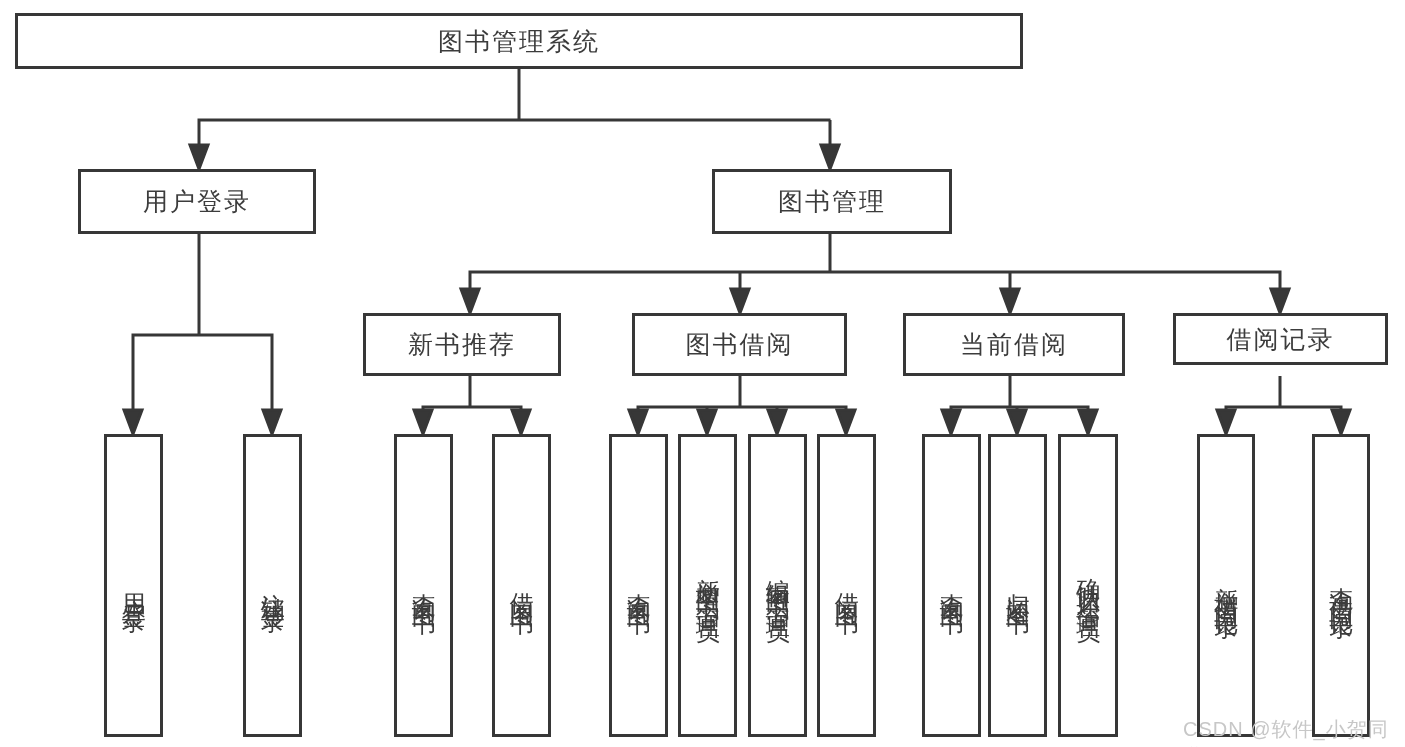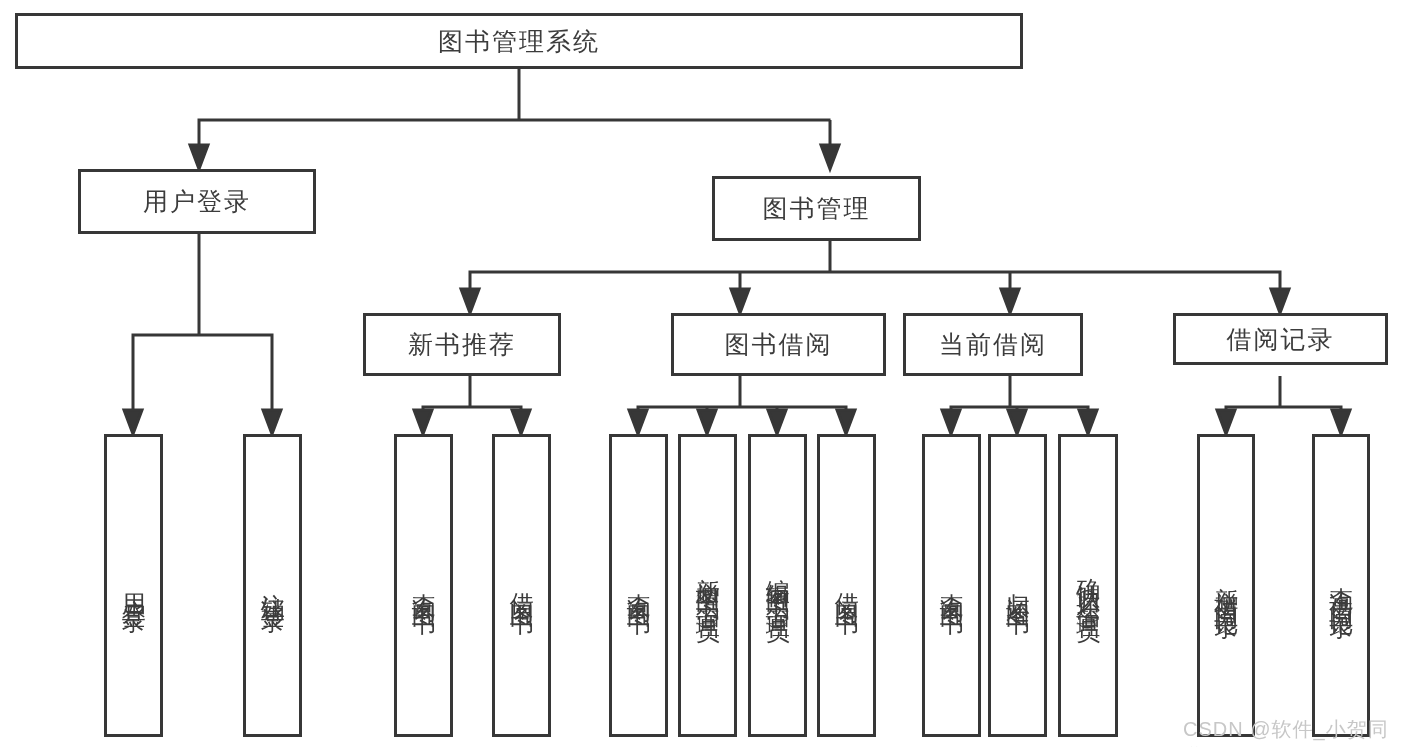--- a/index.html
+++ b/index.html
@@ -101,25 +101,25 @@
         <path d="M1280 376 V407 M1224.5 407 H1342.5 M1226 407 V412 M1341 407 V412" fill="none"></path>
         <polygon points="1217,410 1235,410 1226,434"></polygon>
         <polygon points="1332,410 1350,410 1341,434"></polygon>
       </g>
     </g>
   </svg>
 
   <div class="node" style="left:15px; top:13px; width:1008px; height:56px;">图书管理系统</div>
 
   <div class="node" style="left:78px; top:169px; width:238px; height:65px;">用户登录</div>
-  <div class="node" style="left:712px; top:176px; width:209px; height:65px;">图书管理</div>
+  <div class="node" style="left:712px; top:169px; width:240px; height:65px;">图书管理</div>
 
   <div class="node" style="left:363px; top:313px; width:198px; height:63px;">新书推荐</div>
-  <div class="node" style="left:632px; top:313px; width:215px; height:63px;margin-left:39px;">图书借阅</div>
-  <div class="node" style="left:903px; top:313px; width:180px; height:63px;">当前借阅</div>
+  <div class="node" style="left:632px; top:313px; width:215px; height:63px;">图书借阅</div>
+  <div class="node" style="left:903px; top:313px; width:222px; height:63px;">当前借阅</div>
   <div class="node" style="left:1173px; top:313px; width:215px; height:52px;">借阅记录</div>
 
   <div class="node vnode" style="left:104px; top:434px; width:59px; height:303px;">用户登录</div>
   <div class="node vnode" style="left:243px; top:434px; width:59px; height:303px;">注销登录</div>
 
   <div class="node vnode" style="left:394px; top:434px; width:59px; height:303px;">查询图书</div>
   <div class="node vnode" style="left:492px; top:434px; width:59px; height:303px;">借阅图书</div>
 
   <div class="node vnode" style="left:609px; top:434px; width:59px; height:303px;">查询图书</div>
   <div class="node vnode" style="left:678px; top:434px; width:59px; height:303px;">新增图书（管理员）</div>

